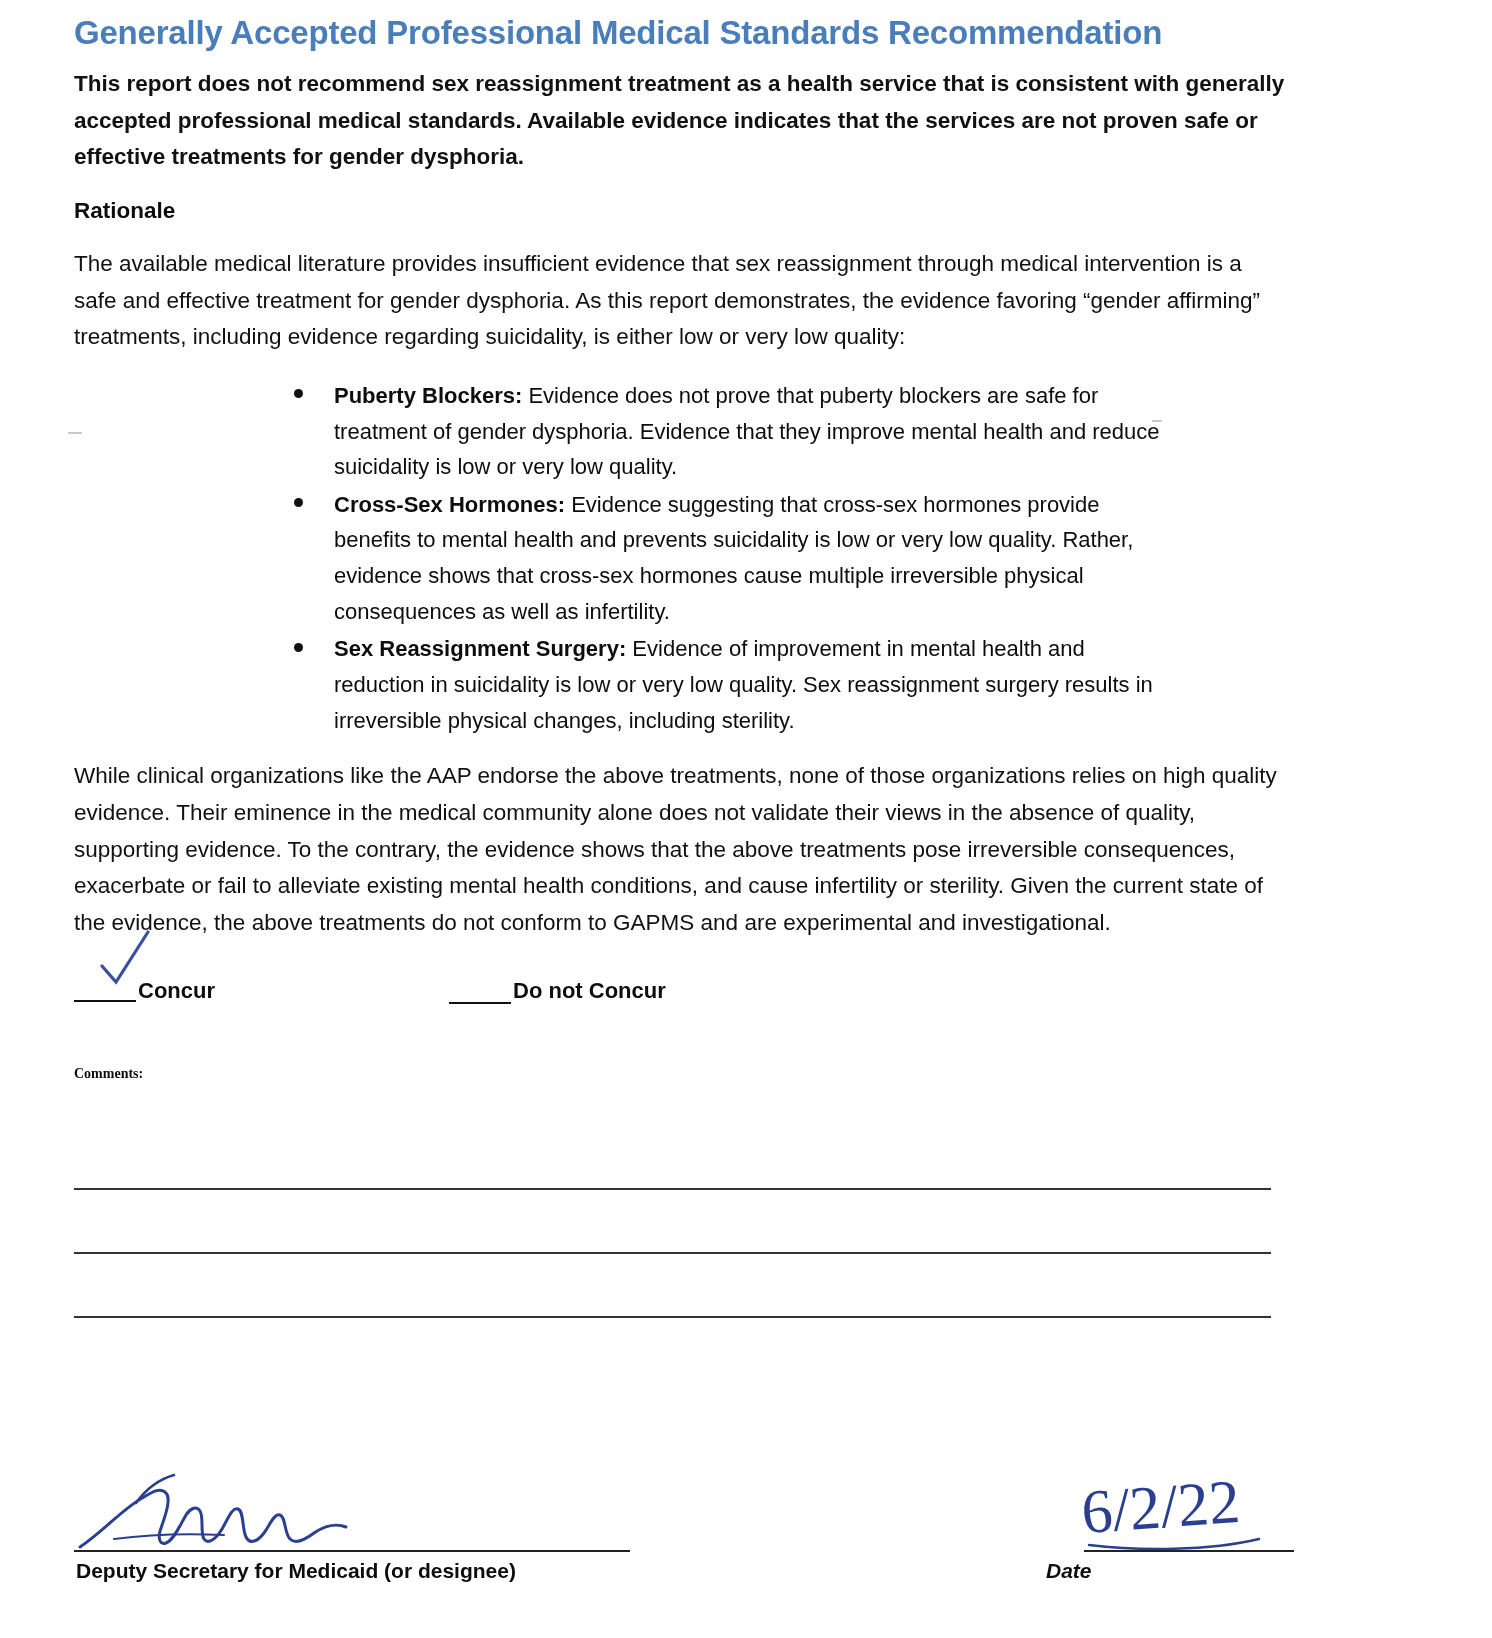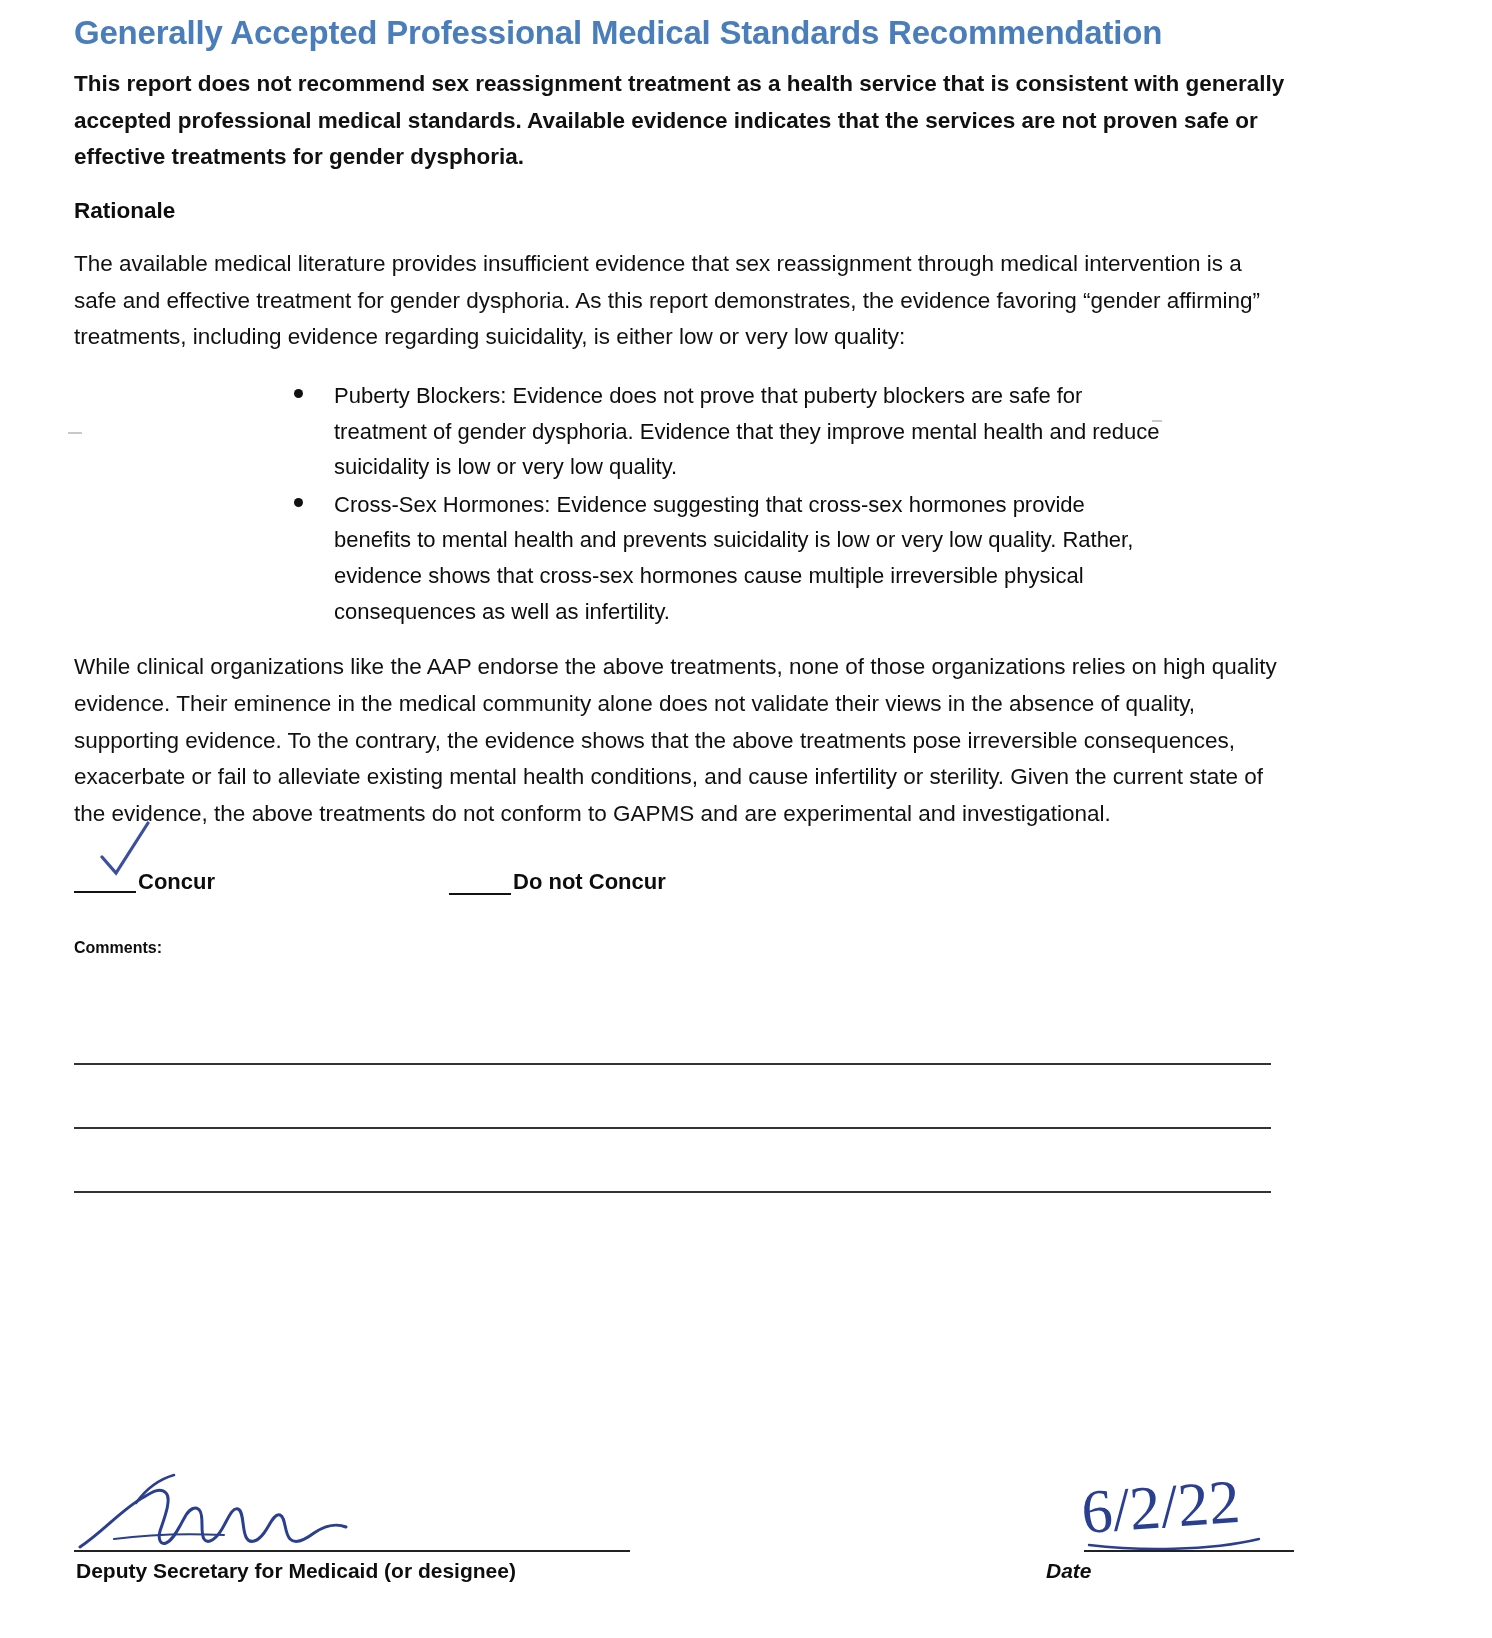--- a/index.html
+++ b/index.html
@@ -69,21 +69,21 @@
   ul.bullets li .dot {
     position: absolute;
     left: 220px;
     top: 0.52em;
     width: 9px;
     height: 9px;
     background: #111;
     border-radius: 50%;
   }
   ul.bullets li b {
-    font-weight: normal;
+    font-weight: bold;
   }
   .signature-row {
     position: relative;
     margin-top: 36px;
     height: 46px;
     font-size: 22px;
     font-weight: bold;
   }
   .concur-block {
     position: absolute;
@@ -108,23 +108,24 @@
     pointer-events: none;
   }
   .do-not-block {
     position: absolute;
     left: 375px;
     top: 0;
     display: flex;
     align-items: flex-end;
   }
   .comments-label {
-    margin-top: 24px;
-    font-size: 16px;
-    font-weight: bold;
+    margin-top: 42px;
+    font-size: 14px;
+    font-weight: bold;
+    font-family: Liberation Serif, serif;
   }
   .comment-lines {
     margin-top: 44px;
   }
   .comment-line {
     border-bottom: 2px solid #333;
     height: 62px;
     width: 1197px;
   }
   .sign-area {
@@ -197,20 +198,24 @@
     <p class="para light">The available medical literature provides insufficient evidence that sex reassignment through medical intervention is a safe and effective treatment for gender dysphoria. As this report demonstrates, the evidence favoring “gender affirming” treatments, including evidence regarding suicidality, is either low or very low quality:</p>
 
     <ul class="bullets">
       <li>
         <span class="dot"></span>
         <b>Puberty Blockers:</b><span> Evidence does not prove that puberty blockers are safe for treatment of gender dysphoria. Evidence that they improve mental health and reduce suicidality is low or very low quality.</span>
       </li>
       <li>
         <span class="dot"></span>
         <b>Cross-Sex Hormones:</b><span> Evidence suggesting that cross-sex hormones provide benefits to mental health and prevents suicidality is low or very low quality. Rather, evidence shows that cross-sex hormones cause multiple irreversible physical consequences as well as infertility.</span>
+      </li>
+      <li>
+        <span class="dot"></span>
+        <b>Sex Reassignment Surgery:</b><span> Evidence of improvement in mental health and reduction in suicidality is low or very low quality. Sex reassignment surgery results in irreversible physical changes, including sterility.</span>
       </li>
     </ul>
 
     <p class="para light">While clinical organizations like the AAP endorse the above treatments, none of those organizations relies on high quality evidence. Their eminence in the medical community alone does not validate their views in the absence of quality, supporting evidence. To the contrary, the evidence shows that the above treatments pose irreversible consequences, exacerbate or fail to alleviate existing mental health conditions, and cause infertility or sterility. Given the current state of the evidence, the above treatments do not conform to GAPMS and are experimental and investigational.</p>
 
     <div class="signature-row">
       <div class="concur-block">
         <span class="blank-line"></span>
         <span>Concur</span>
         <svg class="check-mark" viewBox="0 0 56 62">

